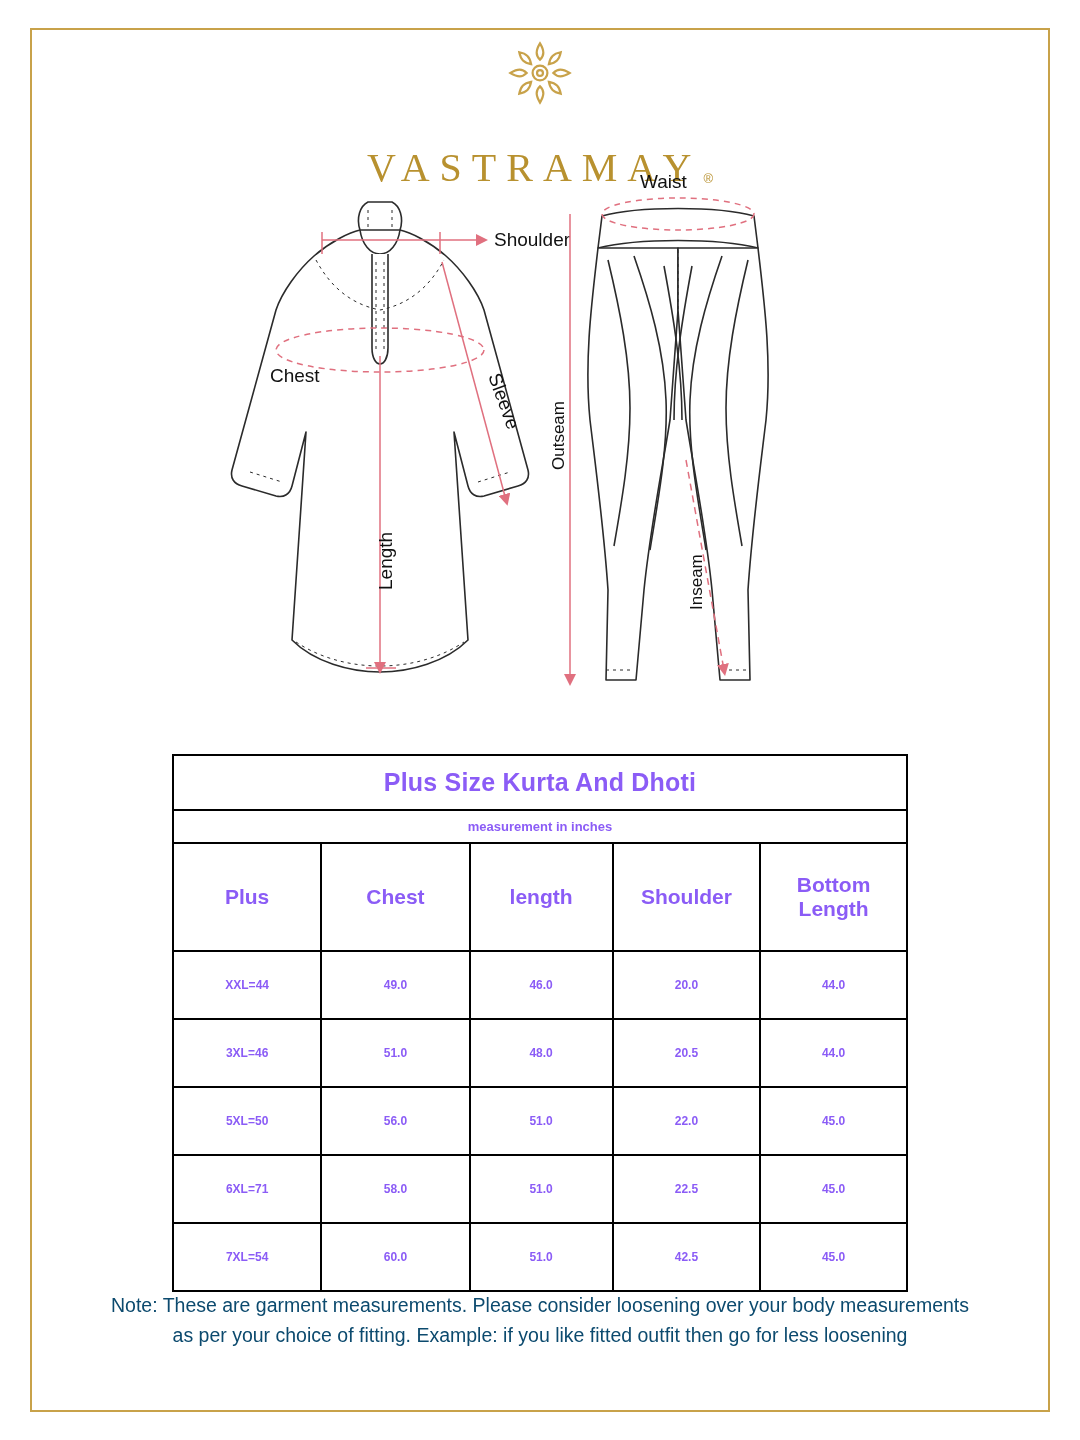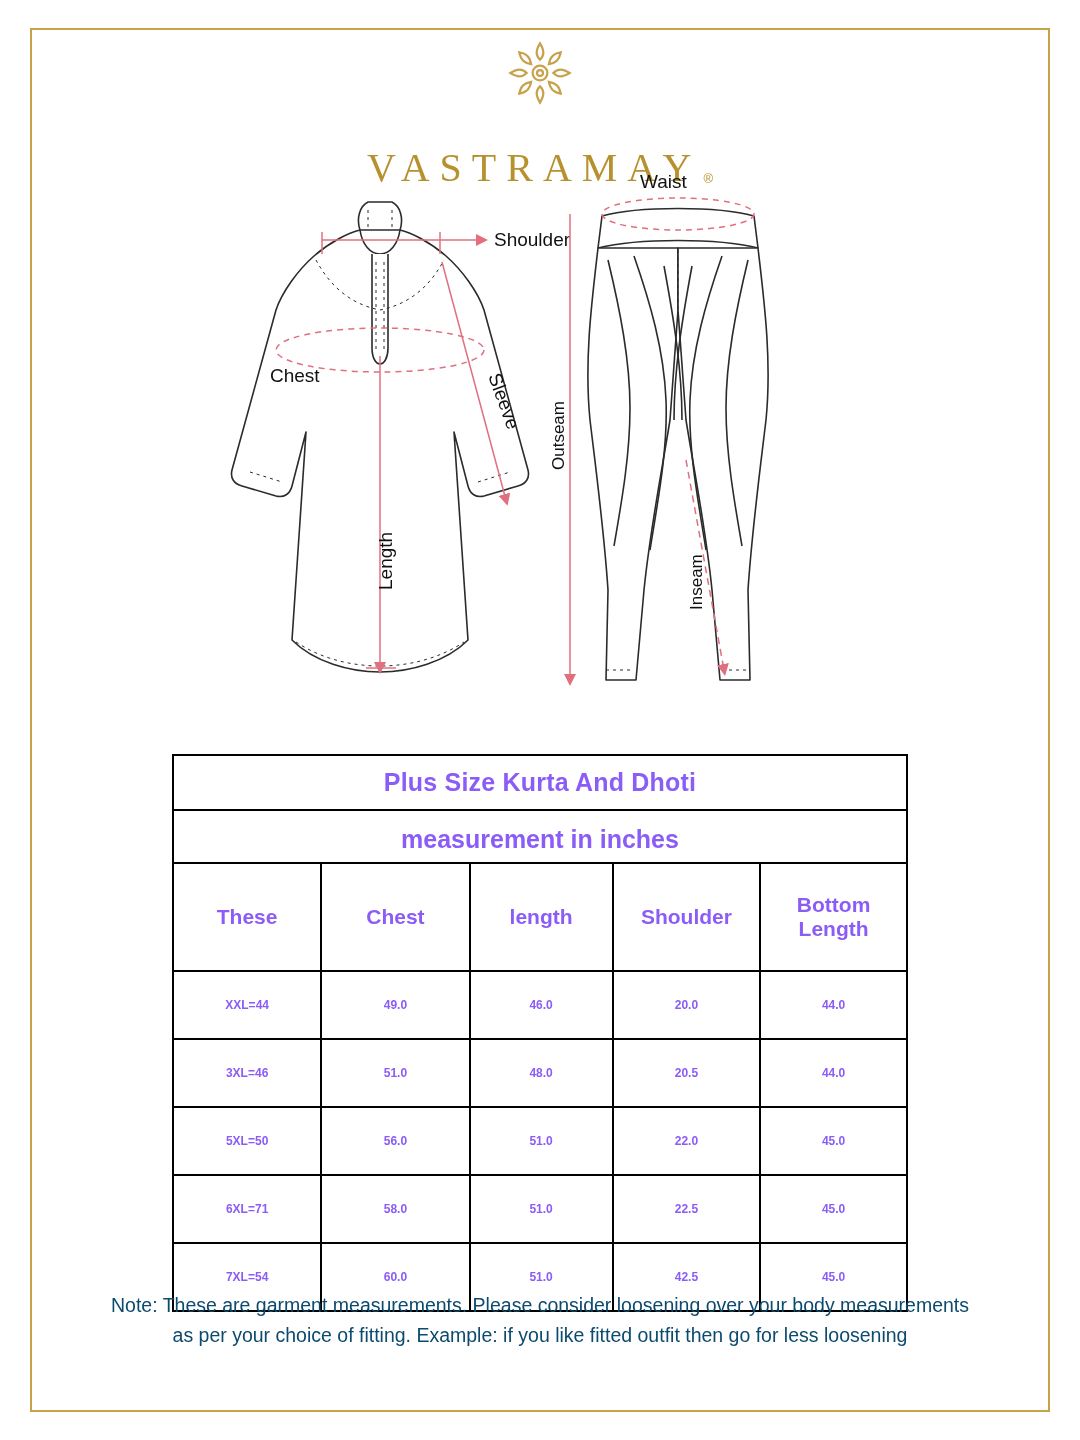--- a/index.html
+++ b/index.html
@@ -95,22 +95,22 @@
     text-align: center;
     font-weight: bold;
     color: #8b5cf6;
   }
   .tbl-title td {
     font-size: 25px;
     padding: 12px 0 12px;
     letter-spacing: 0.2px;
   }
   .tbl-sub td {
-    font-size: 25px;
-    padding: 14px 0 8px;
+    font-size: 13px;
+    padding: 8px 0 8px;
   }
   .tbl-head td {
     font-size: 21px;
     padding: 10px 2px;
     height: 86px;
     vertical-align: middle;
   }
   .tbl-row td {
     font-size: 12px;
     padding: 12px 2px;
@@ -295,21 +295,21 @@
           <col class="col-bottom">
       </colgroup>
       <tbody>
         <tr class="tbl-title">
           <td colspan="5">Plus Size Kurta And Dhoti</td>
         </tr>
         <tr class="tbl-sub">
           <td colspan="5">measurement in inches</td>
         </tr>
         <tr class="tbl-head">
-          <td>These</td>
+          <td>Plus</td>
           <td>Chest</td>
           <td>length</td>
           <td>Shoulder</td>
           <td>
             <div>Bottom</div>
             <div>Length</div>
           </td>
         </tr>
 
         <tr class="tbl-row">

